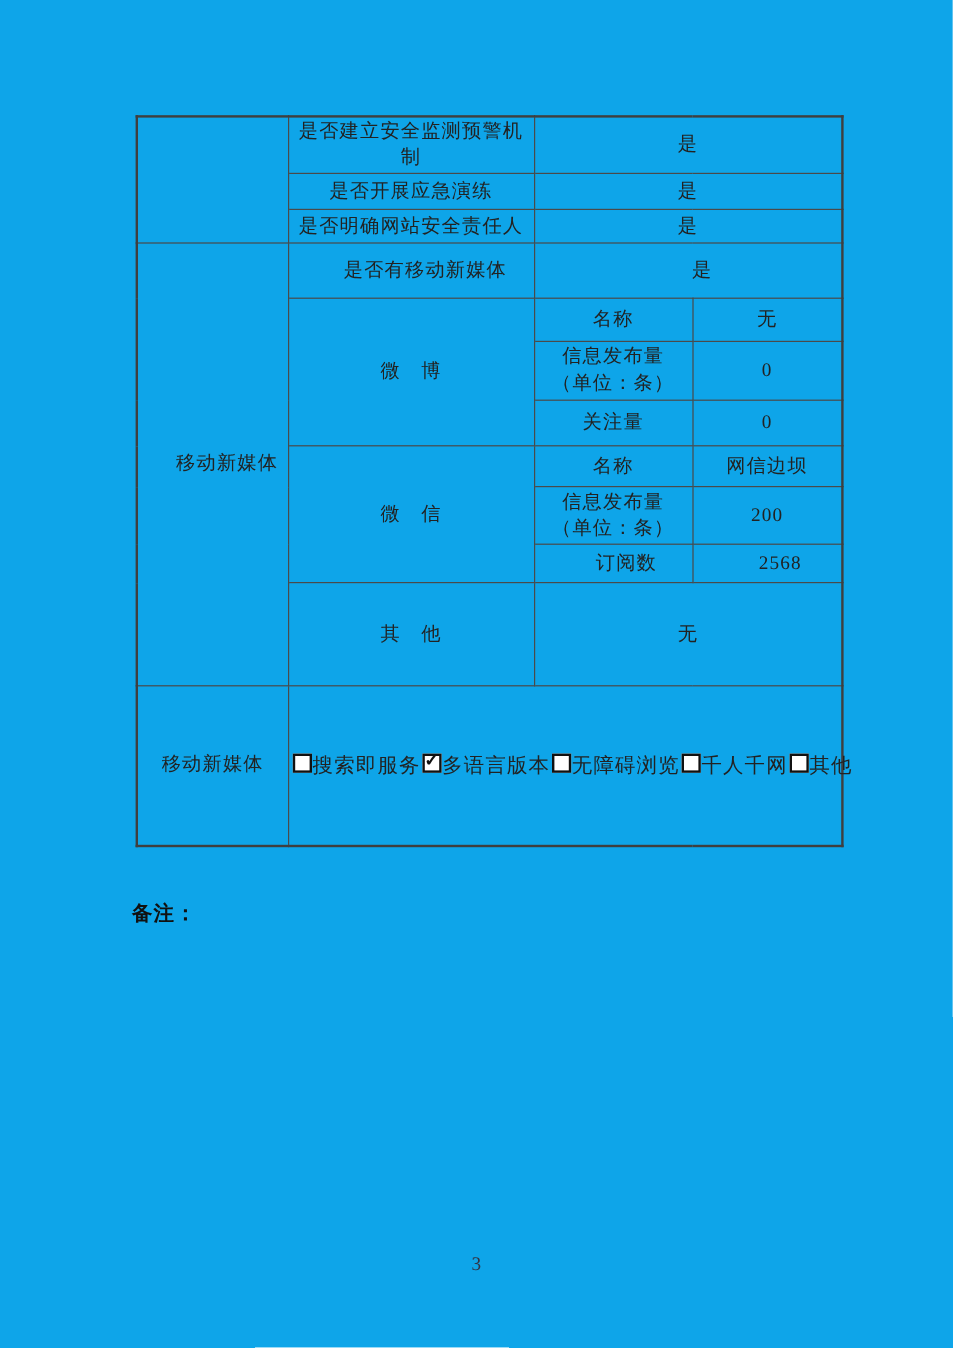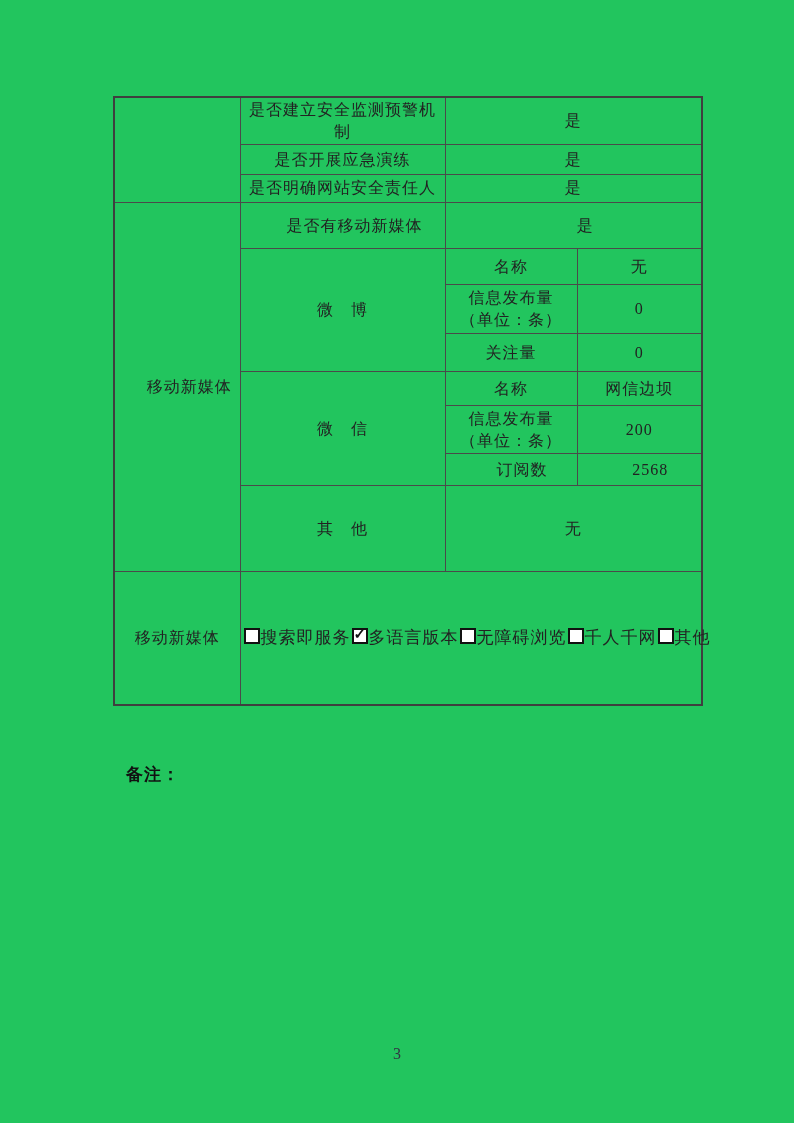--- a/index.html
+++ b/index.html
@@ -4,21 +4,21 @@
 <style>
   html, body {
     margin: 0;
     padding: 0;
     background: #ffffff;
   }
   .page {
     position: relative;
     width: 794px;
     height: 1123px;
-    background: #22c55e;
+    background: #0ea5e9;
     font-family: "Liberation Serif", serif;
     color: #1f1f1f;
     overflow: hidden;
   }
   table.report-table {
     position: absolute;
     left: 113px;
     top: 96px;
     width: 588px;
     border-collapse: collapse;
@@ -30,21 +30,21 @@
     text-align: center;
     vertical-align: middle;
     font-size: 16px;
     letter-spacing: 1px;
     padding: 0 2px;
     line-height: 22px;
     color: #222222;
   }
   tr.r1  td { height: 46px; }
   tr.r2  td { height: 29px; margin-left: 36px; }
-  tr.r3  td { height: 27px; font-family: Liberation Mono, monospace; }
+  tr.r3  td { height: 27px; }
   tr.r4  td { height: 45px; padding-left: 26px; }
   tr.r5  td { height: 35px; }
   tr.r6  td { height: 48px; }
   tr.r7  td { height: 37px; }
   tr.r8  td { height: 33px; }
   tr.r9  td { height: 47px; }
   tr.r10 td { height: 31px; padding-left: 24px; }
   tr.r11 td { height: 85px; }
   tr.r12 td { height: 132px; }
   .two-line div { line-height: 22px; }
@@ -70,27 +70,26 @@
     top: -4px;
     width: 12px;
     font-size: 15px;
     font-weight: bold;
     color: #111111;
     line-height: 16px;
     text-align: center;
   }
   .remark {
     position: absolute;
-    left: 126px;
+    left: 110px;
     top: 750px;
     font-size: 17px;
     font-weight: bold;
     letter-spacing: 1px;
     color: #111111;
-    margin-top: 13px;
   }
   .page-number {
     position: absolute;
     left: 0;
     top: 1045px;
     width: 100%;
     text-align: center;
     font-size: 16px;
     color: #333344;
   }

